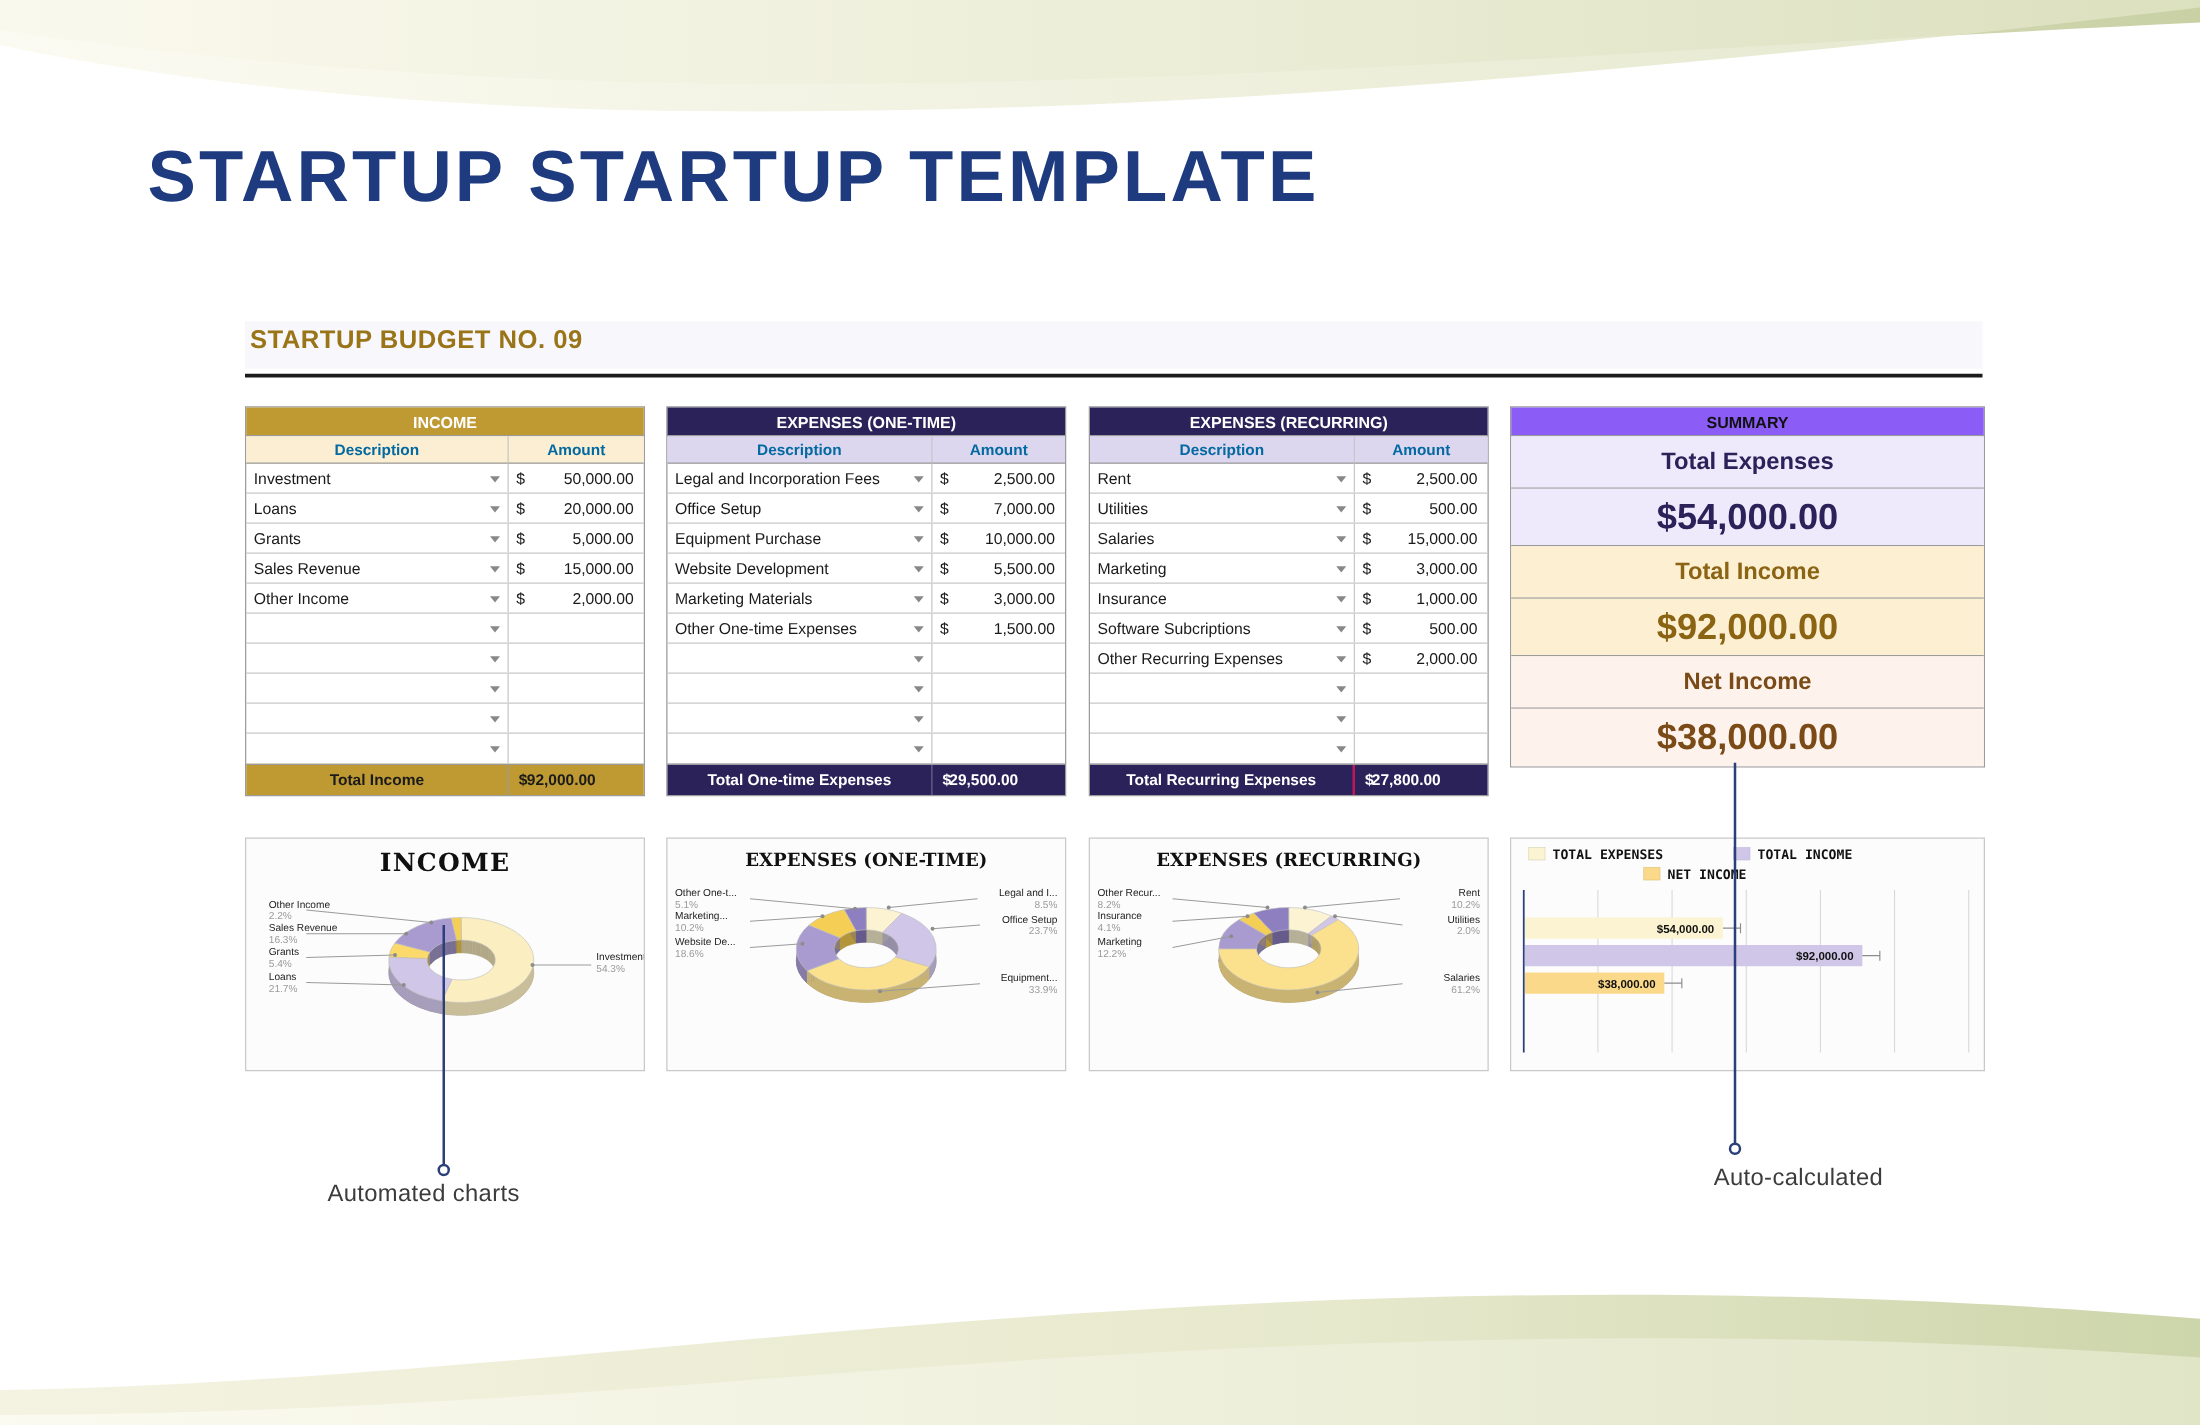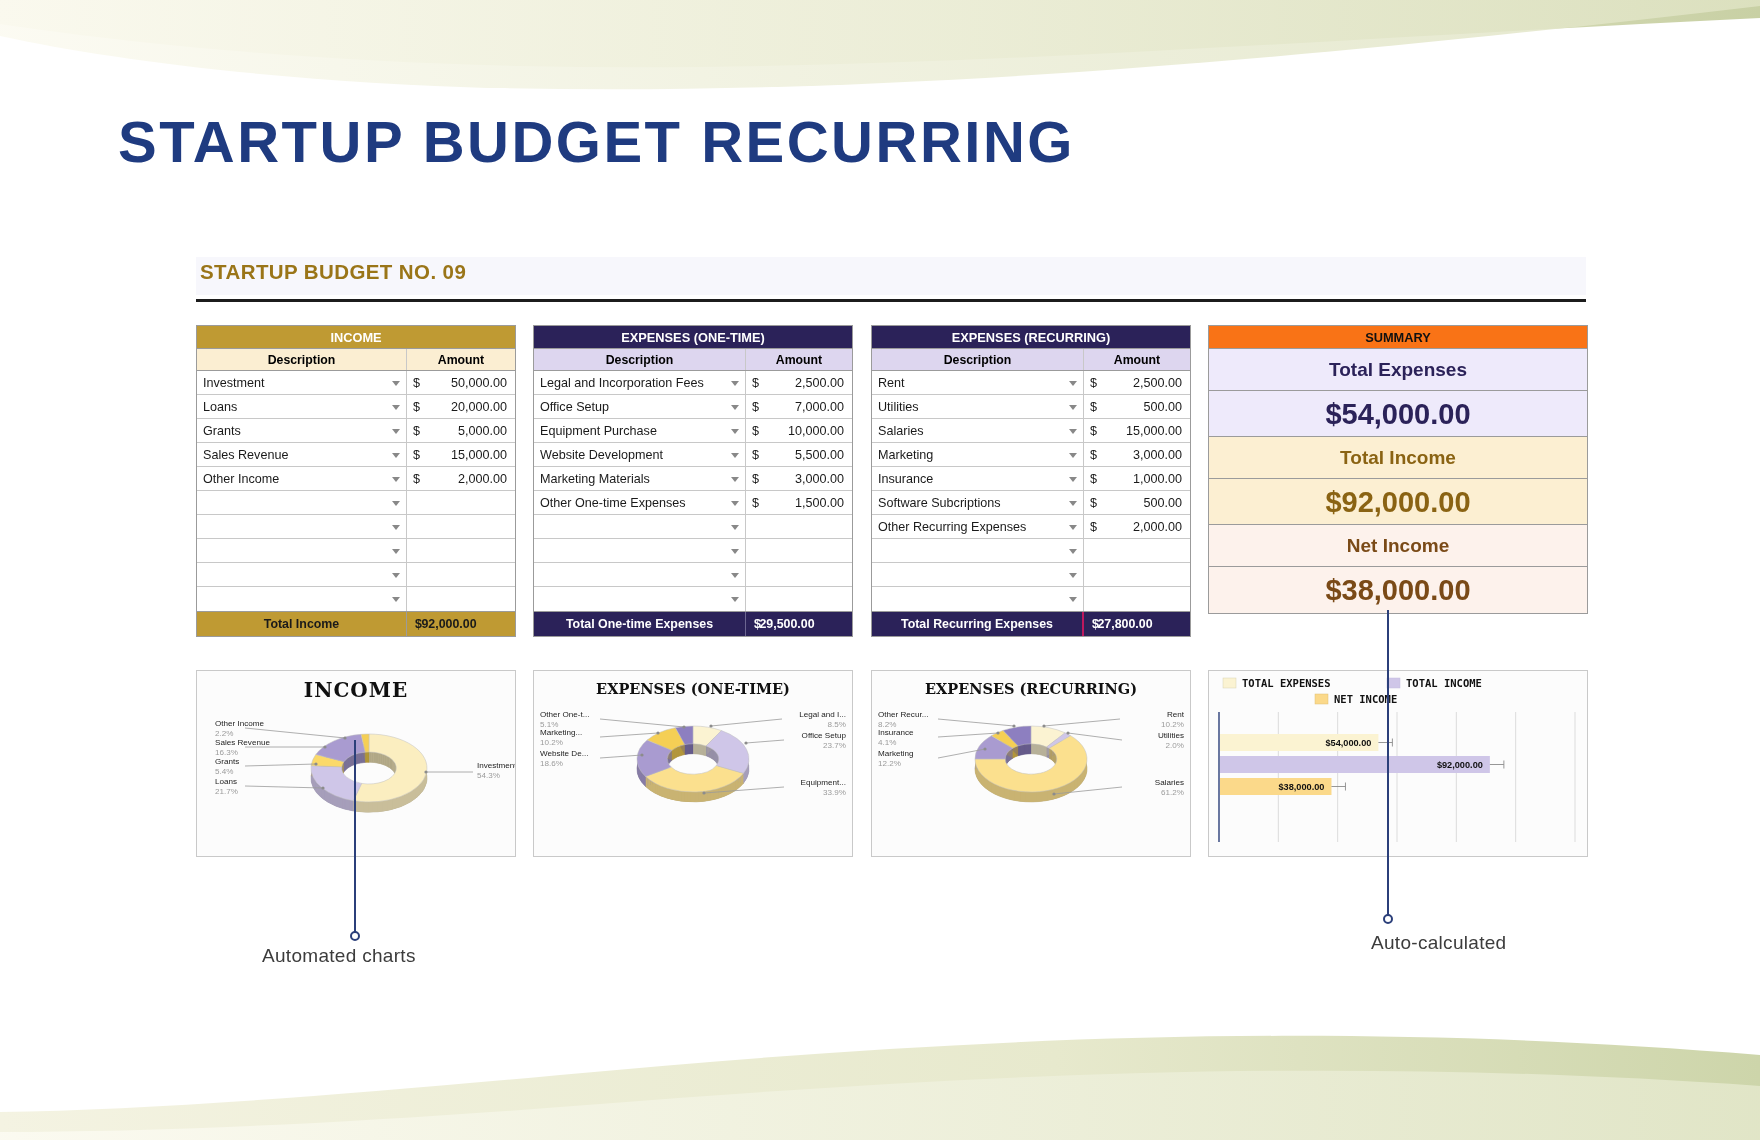--- a/index.html
+++ b/index.html
@@ -67,21 +67,21 @@
     font-size: 12.8px;
     color: #ffffff;
     border-bottom: 1px solid #9b9b9b;
   }
   .tbl .t-head { display: flex; height: 22px; border-bottom: 1px solid #9b9b9b; }
   .tbl .t-head div {
     line-height: 22px;
     text-align: center;
     font-weight: 700;
     font-size: 12.3px;
-    color: #000000;
+    color: #0369a1;
   }
   .tbl .t-row { display: flex; height: 24px; border-bottom: 1px solid #c8c8c8; }
   .tbl .t-row:last-of-type { border-bottom: none; }
   .cell-desc {
     position: relative;
     padding-left: 6px;
     line-height: 24px;
     font-size: 12.6px;
     color: #1a1a1a;
     overflow: hidden;
@@ -160,21 +160,21 @@
     width: 380px;
     z-index: 5;
     border: 1px solid #9b9b9b;
     background: #fff;
   }
   #summary .s-title {
     height: 23px; line-height: 23px;
     text-align: center;
     font-weight: 700; font-size: 12.8px;
     color: #111;
-    background: #f97316;
+    background: #8b5cf6;
     border-bottom: 1px solid #9b9b9b;
   }
   #summary .s-lbl {
     height: 42px; line-height: 42px;
     text-align: center;
     font-weight: 700; font-size: 19px;
     border-bottom: 1px solid #9b9b9b;
   }
   #summary .s-val {
     height: 46px; line-height: 46px;
@@ -252,21 +252,21 @@
         <stop offset="100%" stop-color="#e3e7ca"></stop>
       </linearGradient>
     </defs>
     <path d="M0,0 L1760,0 L1760,18 C1300,40 900,74 520,66 C300,61 120,42 0,24 Z" fill="url(#gTop)"></path>
     <path d="M0,0 L1760,0 L1760,6 C1280,62 880,96 500,88 C290,83 110,60 0,36 Z" fill="url(#gTop2)" opacity="0.85"></path>
     <path d="M0,1140 L1760,1140 L1760,1055 C1310,1018 940,1040 560,1075 C330,1096 150,1110 0,1112 Z" fill="url(#gBot)"></path>
     <path d="M0,1140 L1760,1140 L1760,1086 C1320,1055 960,1076 600,1104 C370,1122 170,1132 0,1132 Z" fill="url(#gBot2)" opacity="0.9"></path>
   </svg>
 </div>
 
-<div class="page-title">STARTUP BUDGET RECURRING</div>
+<div class="page-title">STARTUP STARTUP TEMPLATE</div>
 
 <div class="section-band"></div>
 <div class="section-band-label">STARTUP BUDGET NO. 09</div>
 <div class="section-rule"></div>
 
 <div class="tbl" id="tbl-income">
   <div class="t-title">INCOME</div>
   <div class="t-head">
     <div class="h-desc">Description</div>
     <div class="h-amt">Amount</div>

